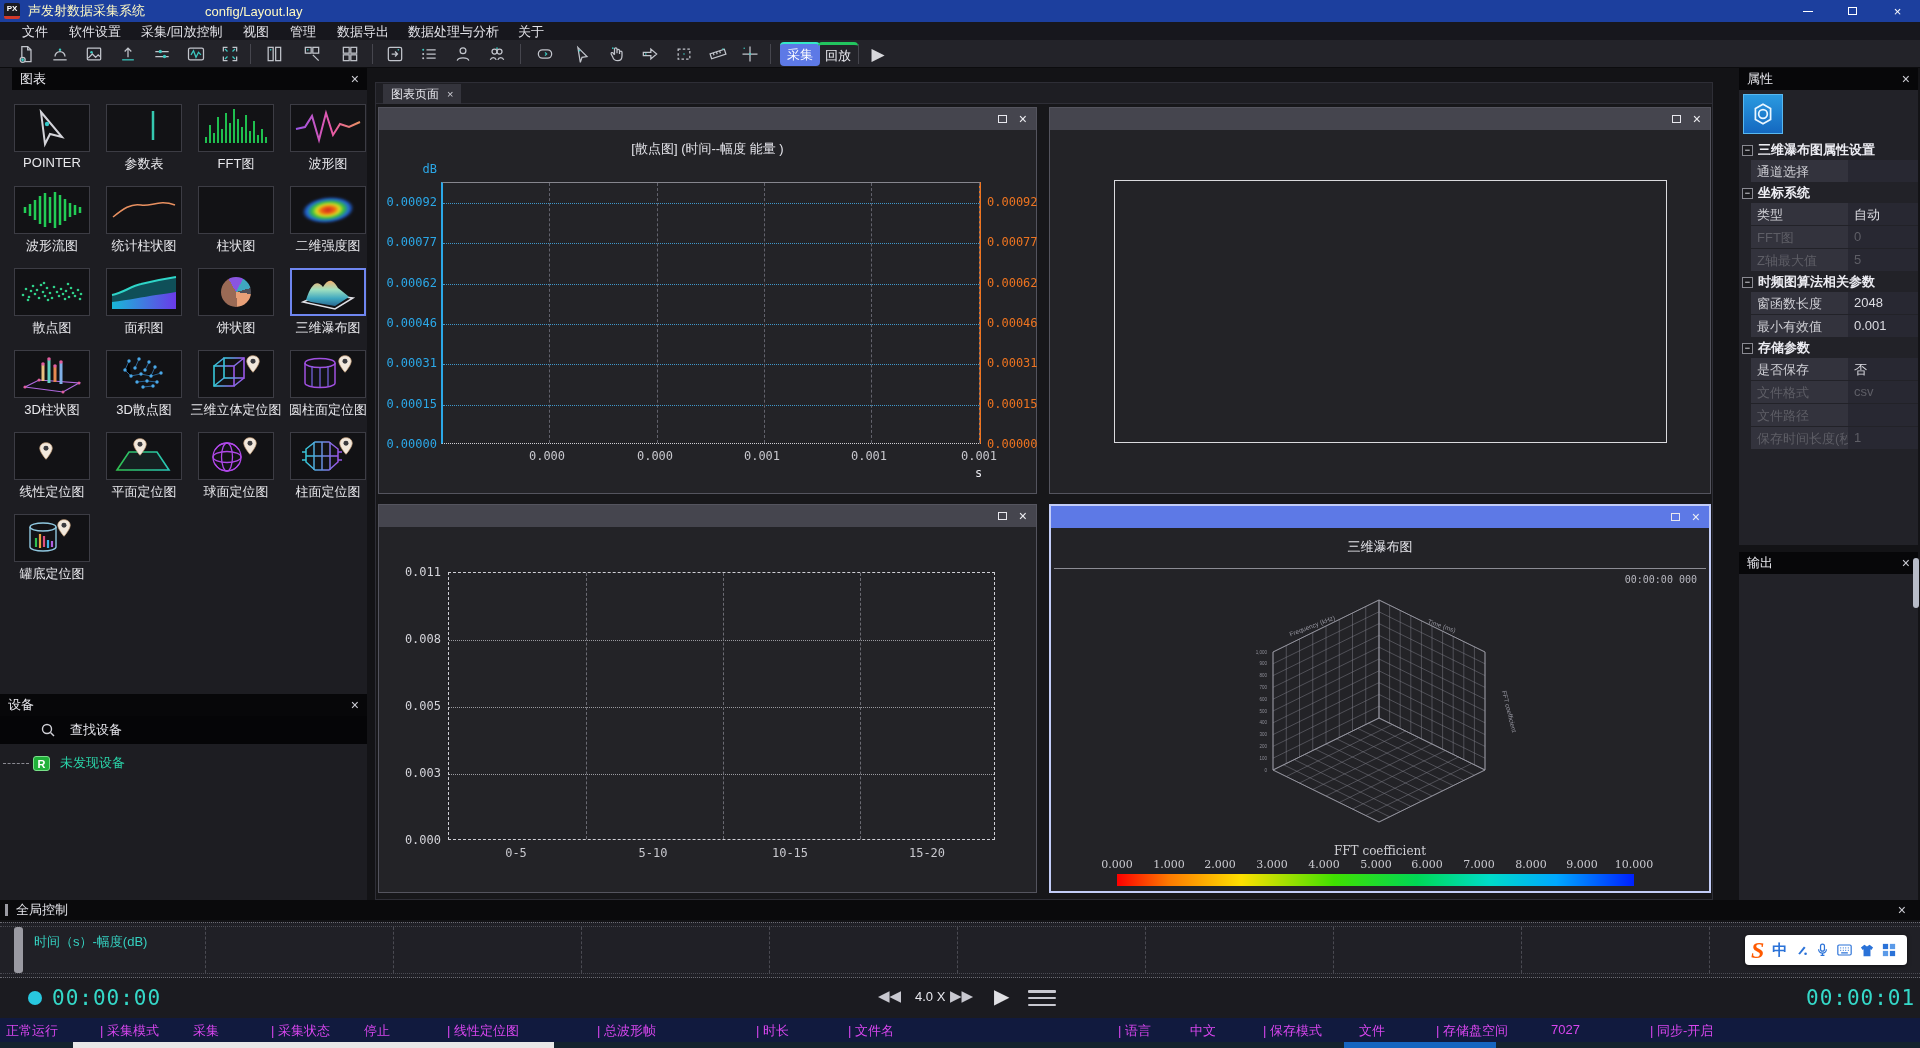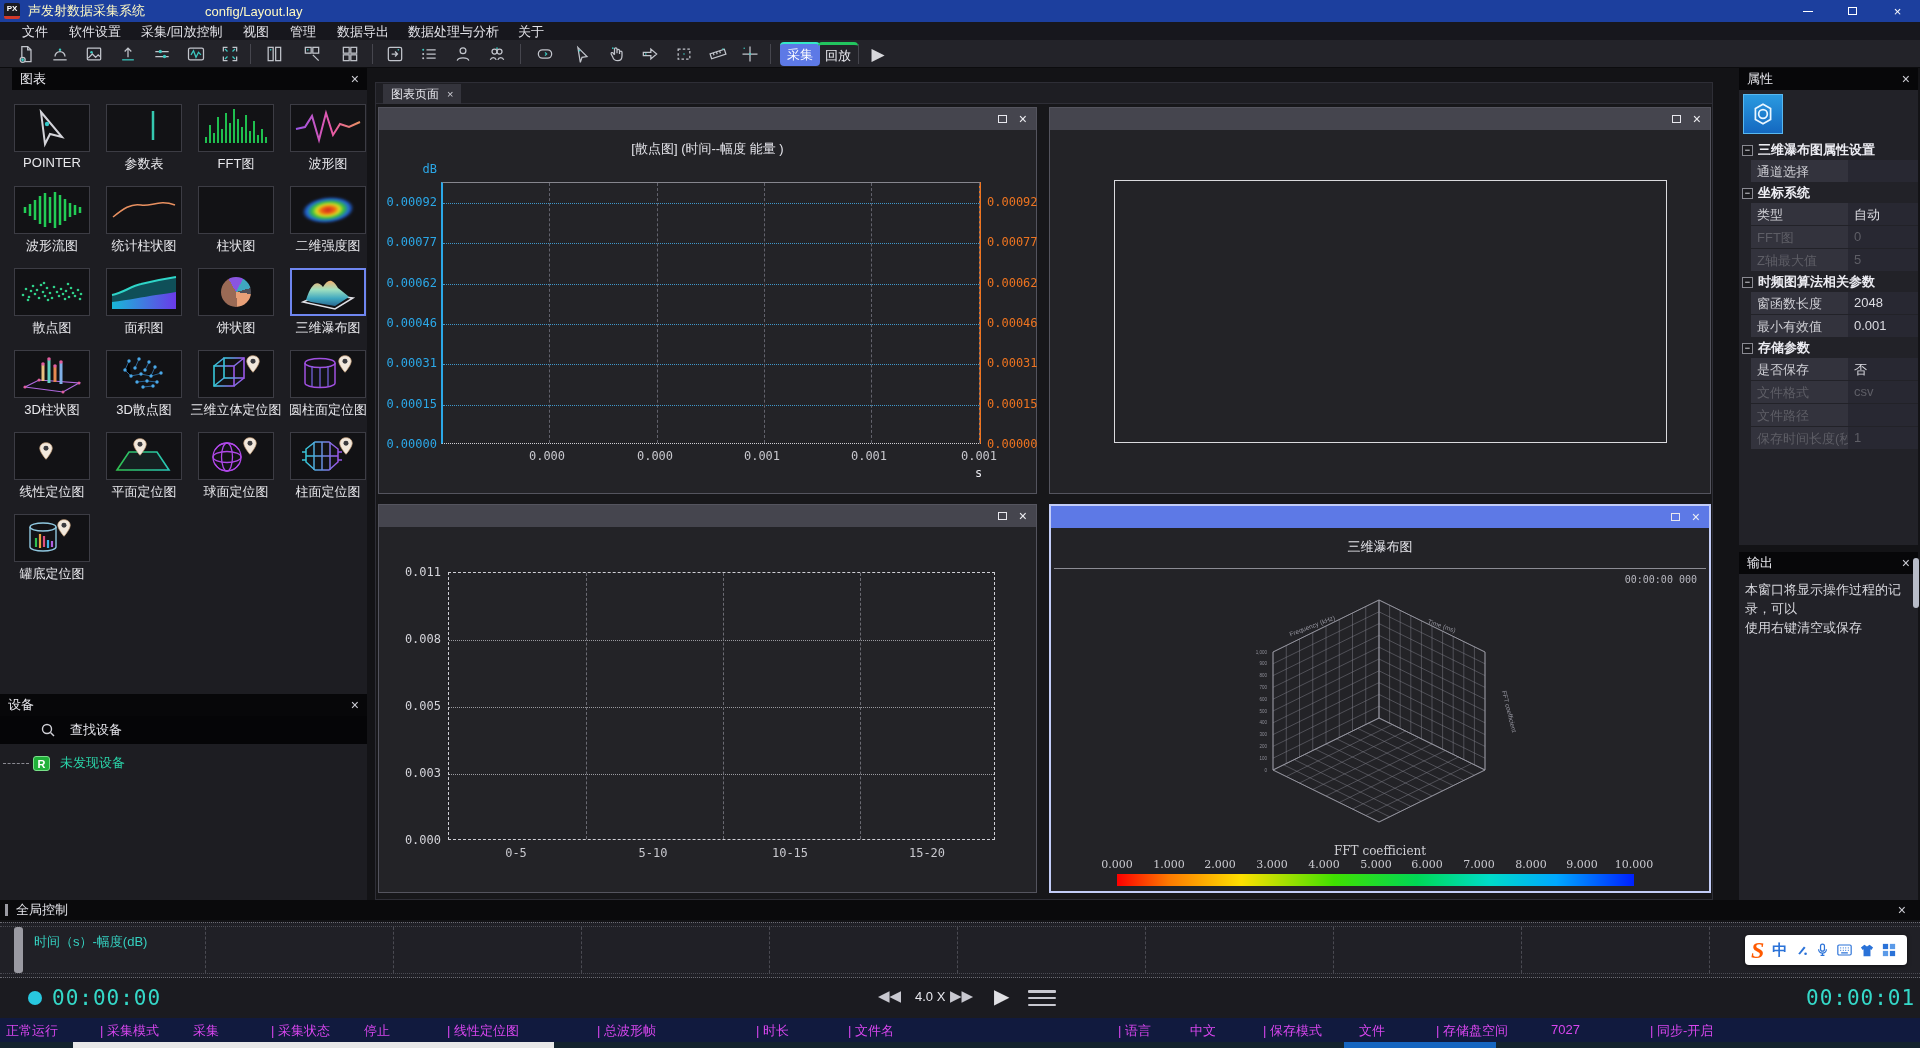--- a/index.html
+++ b/index.html
@@ -990,24 +990,20 @@
           <div class="pr-value">1</div>
         </div>
     </div>
   </div>
 
   <div class="abs outp">
     <div class="phead">
       <span>输出</span>
       <span class="close-x">×</span>
     </div>
-    <div class="outp-text">
-      <div>本窗口将显示操作过程的记录，可以</div>
-      <div>使用右键清空或保存</div>
-    </div>
   </div>
   <div class="abs scroll-thumb"></div>
 
   <div class="abs gc-head">
     <span class="gc-grip"></span>
     <span>全局控制</span>
     <span class="close-x" style="position:absolute;right:14px">×</span>
   </div>
   <div class="abs timeline">
     <div class="tl-inner"></div>

